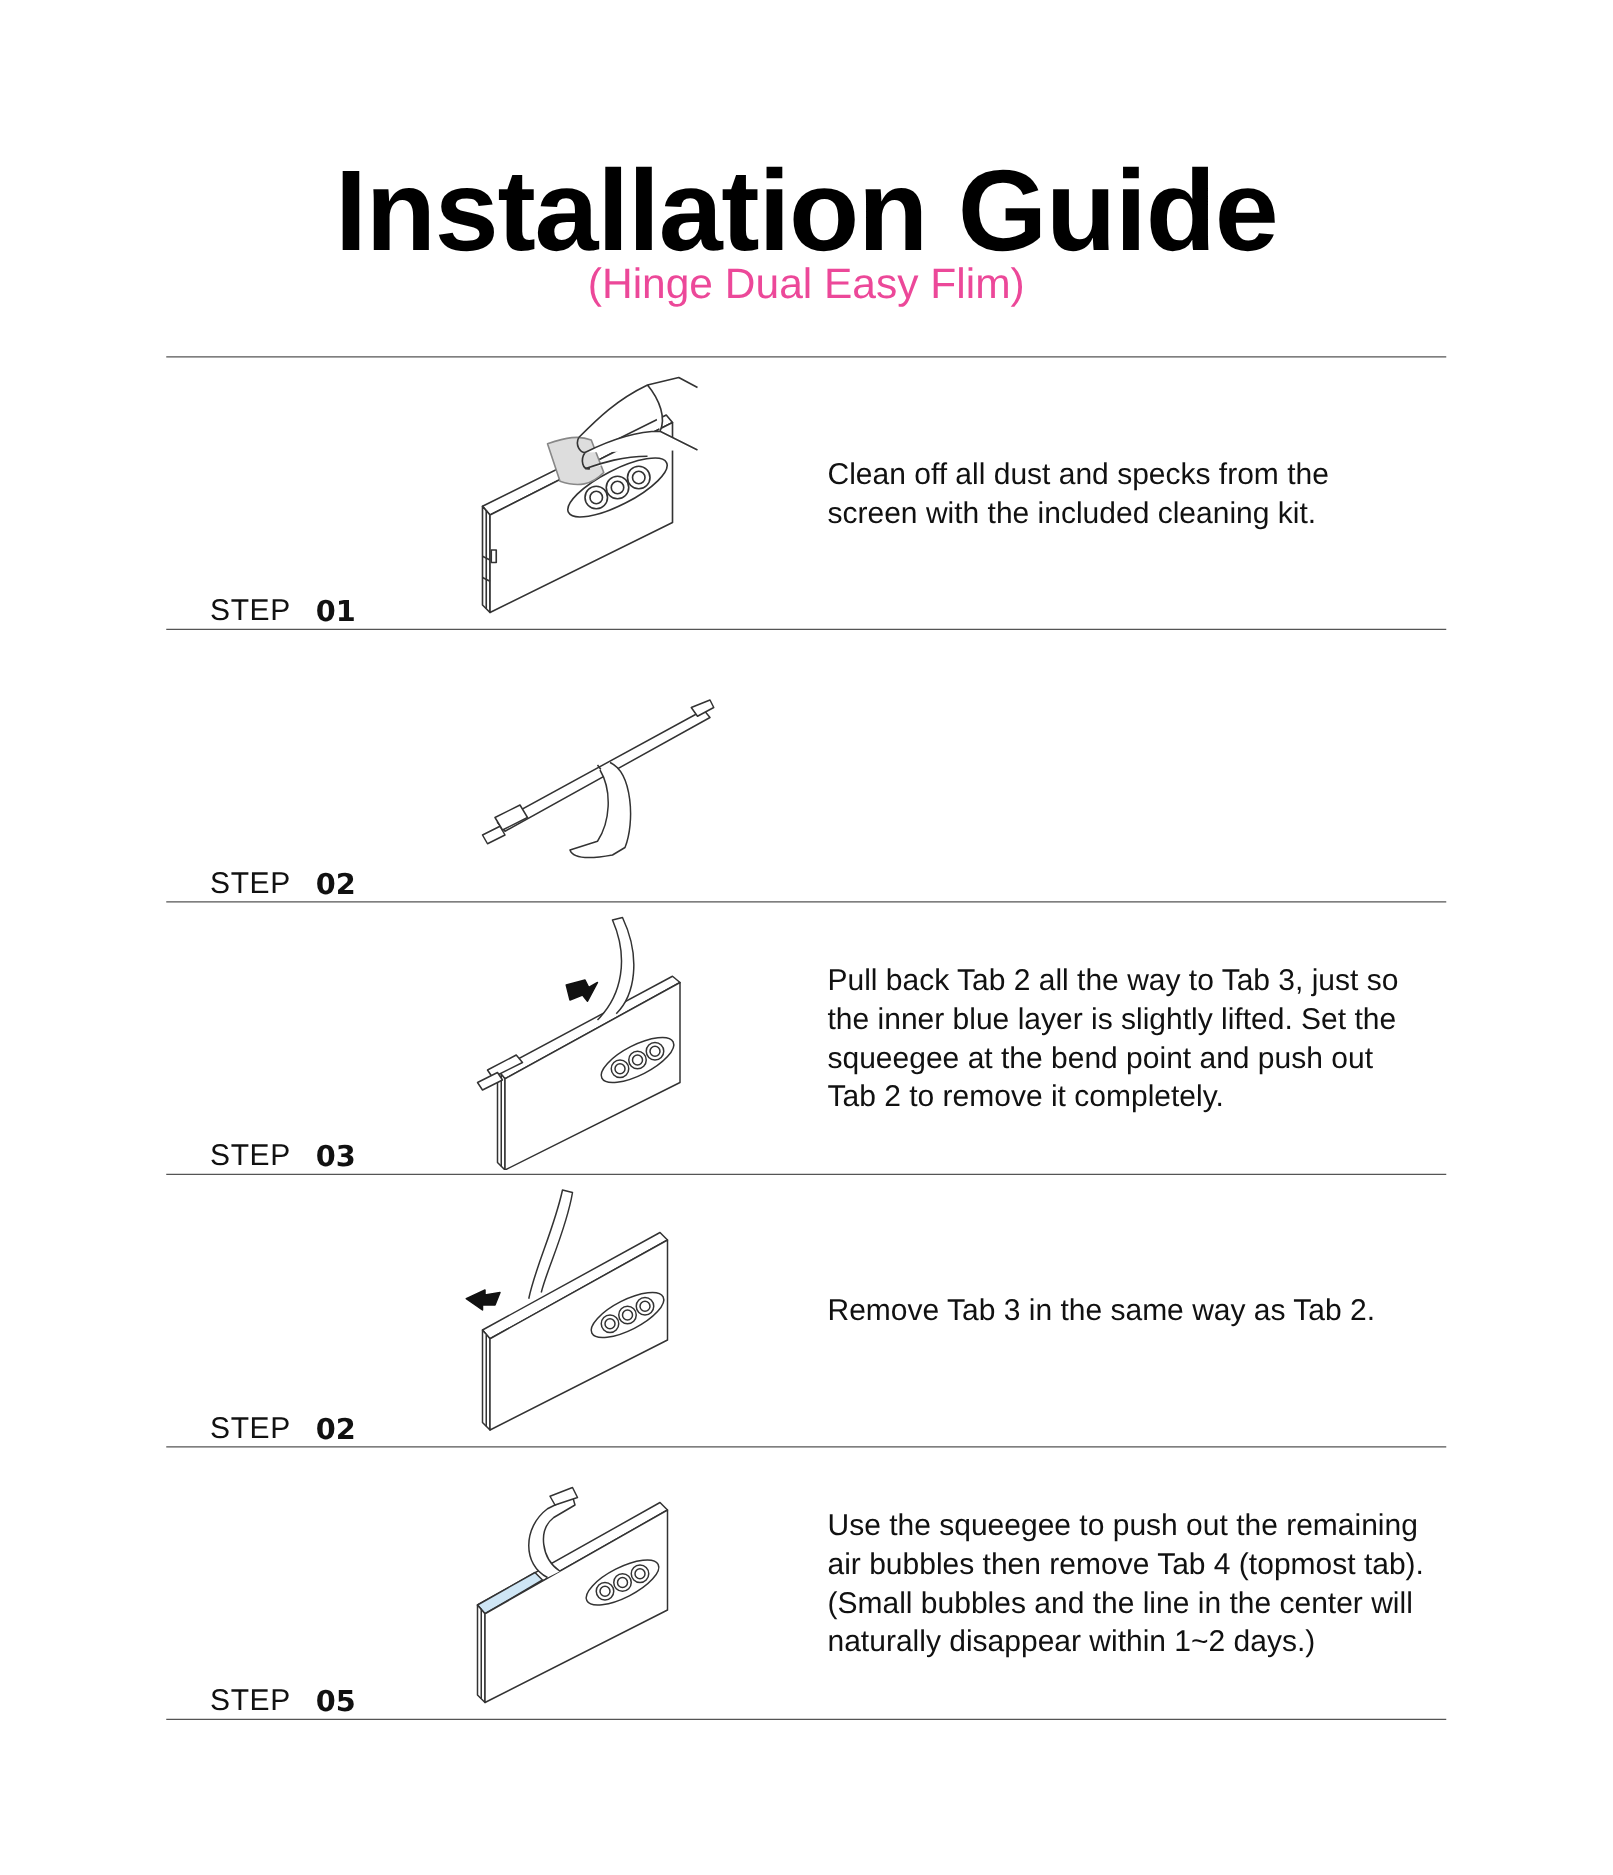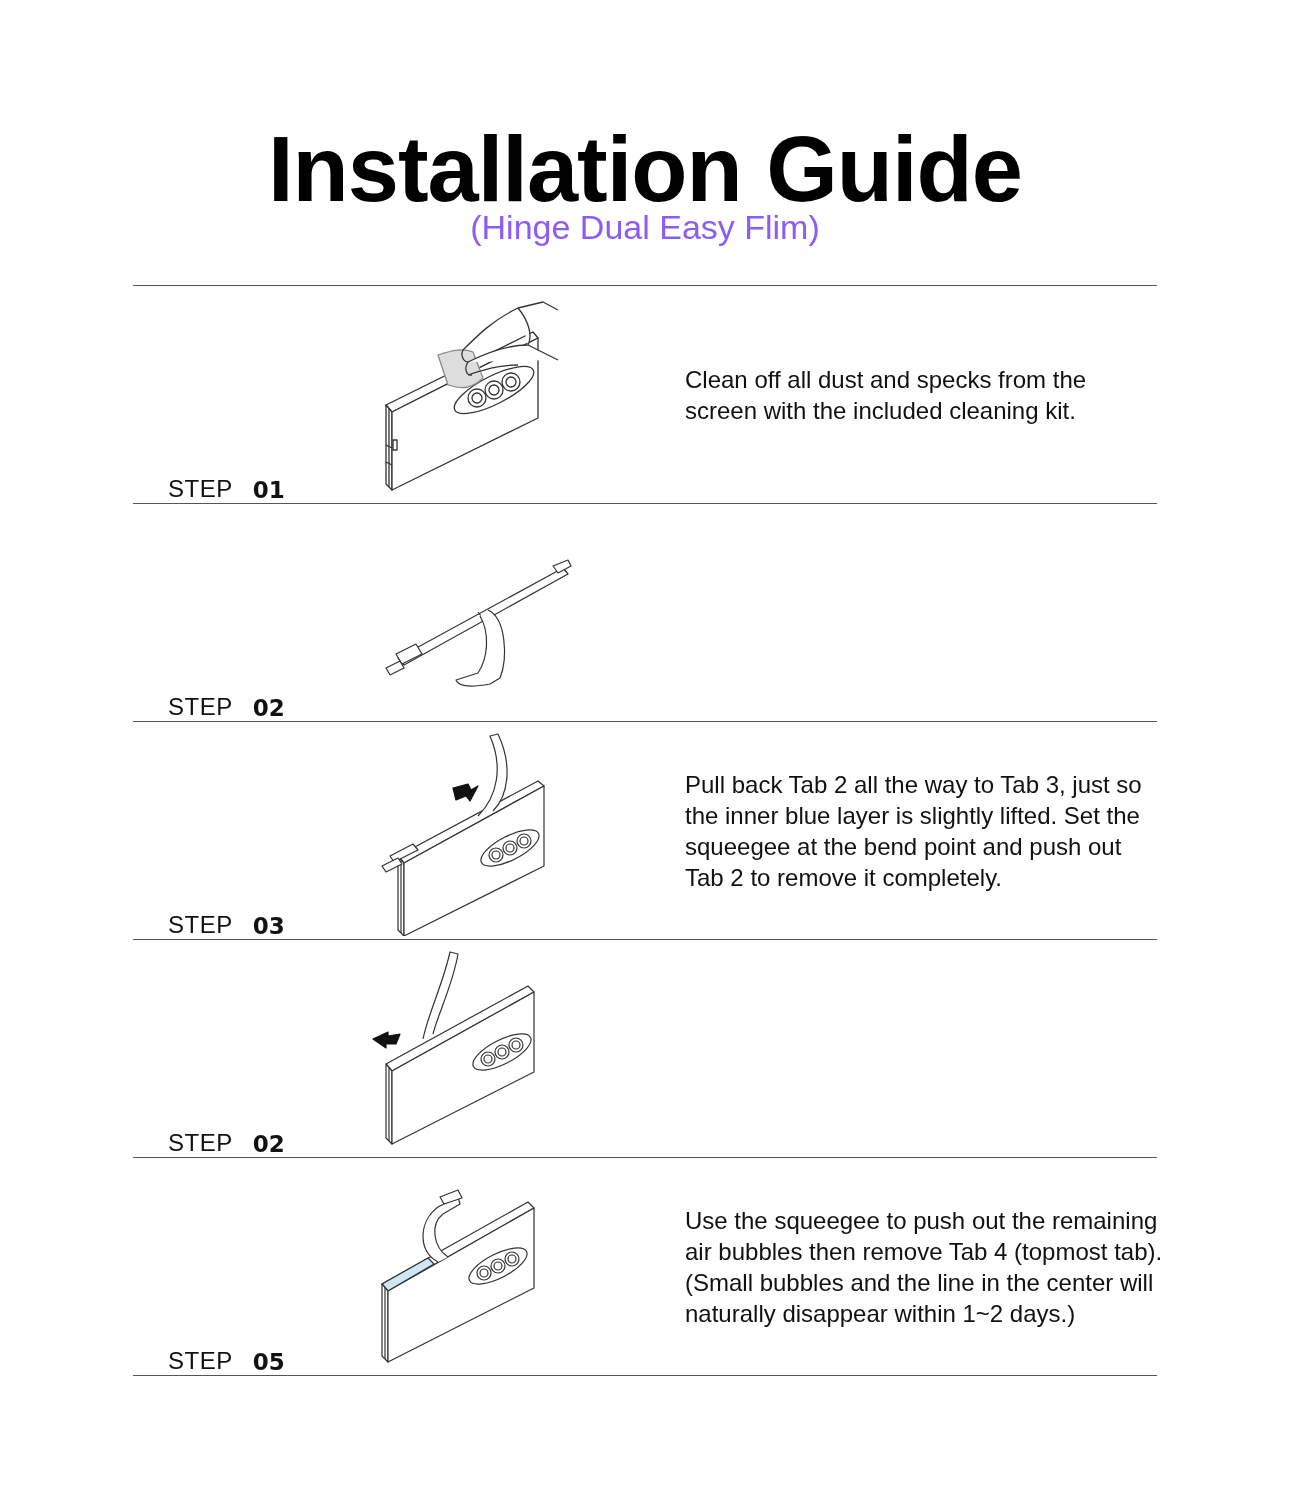--- a/index.html
+++ b/index.html
@@ -1,32 +1,32 @@
 <!DOCTYPE html>
 <html><head>
 <meta charset="utf-8">
 <style>
   html, body { margin: 0; padding: 0; background: #ffffff; }
   body { width: 1290px; height: 1500px; position: relative; overflow: hidden;
          font-family: "Liberation Sans", "DejaVu Sans", sans-serif; color: #111; }
   .title { position: absolute; top: 92px; left: 0; width: 1290px; text-align: center;
            font-size: 92px; font-weight: 700; letter-spacing: -1px; line-height: 110px; color: #000; margin-top: 22px; }
   .subtitle { position: absolute; top: 205px; left: 0; width: 1290px; text-align: center;
-              font-size: 34px; font-weight: 400; line-height: 44px; color: #8b5cf6; }
+              font-size: 34px; font-weight: 400; line-height: 44px; color: #ec4899; }
   .steps { position: absolute; top: 285px; left: 133px; width: 1024px; }
   .step { position: relative; height: 217px; border-top: 1.5px solid #555; }
   .step.last { border-bottom: 1.5px solid #555; }
   .step-label { position: absolute; left: 35px; top: 0; height: 217px; display: flex; align-items: flex-end;
                 font-size: 24px; color: #111; }
   .step-label .word { font-weight: 400; letter-spacing: 0.5px; }
   .step-label .num { font-weight: 900; margin-left: 20px; font-family: "DejaVu Sans", sans-serif; font-size: 23px; }
   .illus { position: absolute; left: 235px; top: 4px; width: 210px; height: 210px; }
   .illus svg { width: 100%; height: 100%; }
   .desc { position: absolute; left: 529px; top: 0; height: 217px; width: 500px; display: flex; align-items: center;
-          font-size: 24px; line-height: 31px; color: #111; margin-left: 23px; }
+          font-size: 24px; line-height: 31px; color: #111; }
   .desc p { margin: 0; white-space: pre-line; }
 </style>
 </head>
 <body>
 
 <div class="title">Installation Guide</div>
 <div class="subtitle">(Hinge Dual Easy Flim)</div>
 
 <div class="steps">
 
@@ -130,20 +130,23 @@
         <circle cx="120" cy="115" r="7"></circle>
           <circle cx="120" cy="115" r="4"></circle>
         <circle cx="134" cy="108" r="7"></circle>
           <circle cx="134" cy="108" r="4"></circle>
         <circle cx="148" cy="101" r="7"></circle>
           <circle cx="148" cy="101" r="4"></circle>
         <path d="M55,95 C60,70 75,40 82,8 L90,10 C85,40 70,70 65,90" fill="#fff"></path>
         <polygon points="5,95 20,88 20,92 32,90 28,100 18,100 18,104" fill="#111" stroke="#111"></polygon>
       </svg>
     </div>
+    <div class="desc">
+      <p>Remove Tab 3 in the same way as Tab 2.</p>
+    </div>
   </div>
 
   <div class="step last">
     <div class="step-label">
       <span class="word">STEP</span>
       <span class="num">05</span>
     </div>
     <div class="illus">
       <svg viewBox="0 0 210 210" fill="none" stroke="#333" stroke-width="1.2" stroke-linejoin="round">
         <polygon points="14,122 160,40 166,46 20,129" fill="#fff"></polygon>

